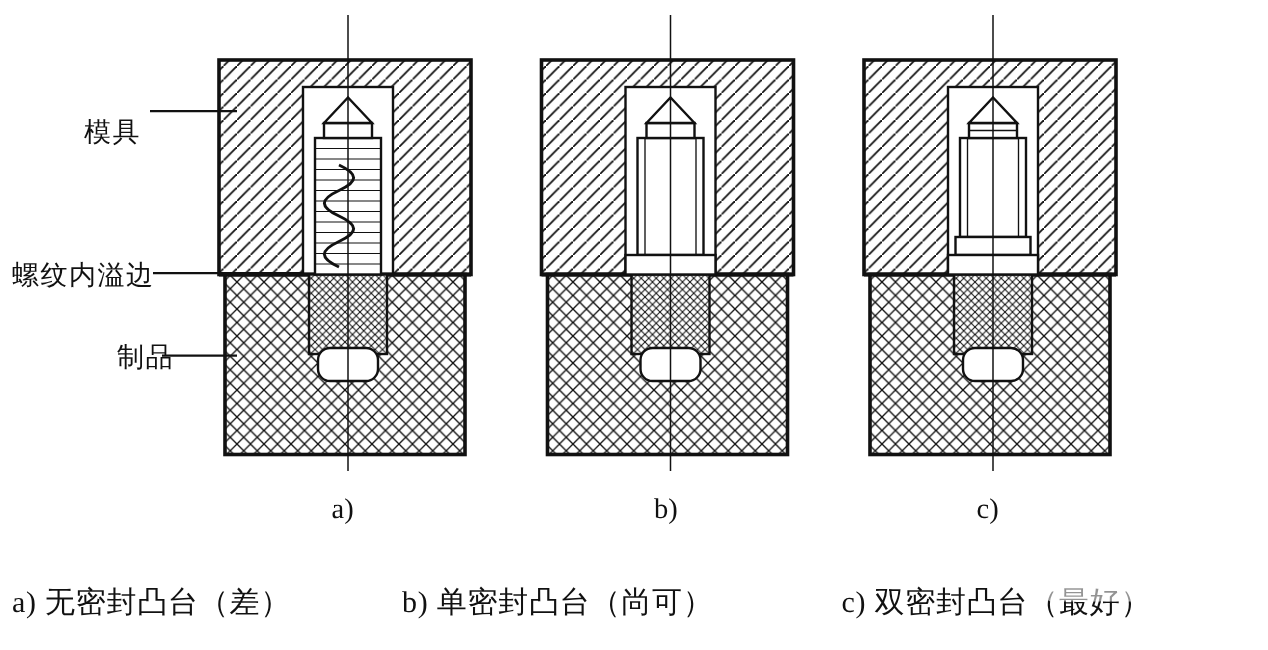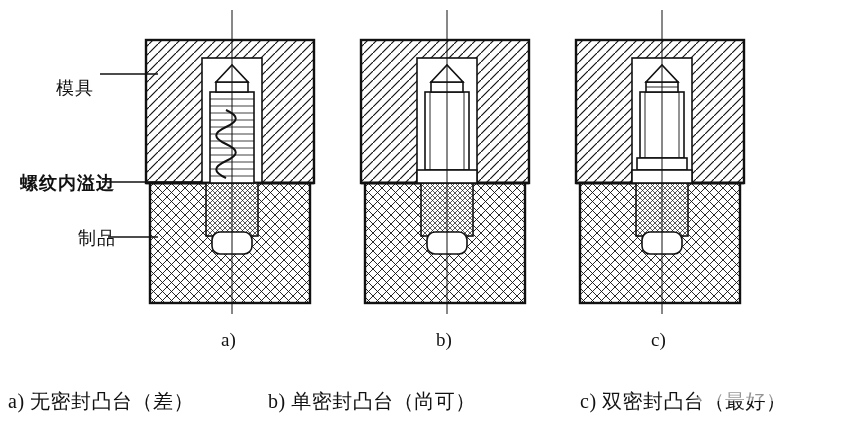--- a/index.html
+++ b/index.html
@@ -3,26 +3,26 @@
 <meta charset="utf-8">
 <style>
   html,body{margin:0;padding:0;background:#fff;}
   .fig{
     position:relative;width:845px;height:433px;background:#ffffff;overflow:hidden;
     font-family:"Liberation Serif","DejaVu Serif",serif;color:#111;
   }
   .panel{position:absolute;top:8px;}
   .ann{position:absolute;font-size:18px;letter-spacing:1px;white-space:nowrap;}
   .ann.mold{left:56px;top:48px;margin-top:28px;}
-  .ann.flash{left:20px;top:171px;font-weight:bold;}
+  .ann.flash{left:8px;top:171px;}
   .ann.product{left:78px;top:226px;}
   .sub{position:absolute;top:329px;font-size:19px;white-space:nowrap;}
   .sub.a{left:221px;} .sub.b{left:436px;} .sub.c{left:651px;}
   .cap{position:absolute;top:388px;font-size:20px;letter-spacing:0.5px;white-space:nowrap;text-align:right;}
-  .cap.a{left:8px;} .cap.b{left:268px;} .cap.c{left:580px;}
+  .cap.a{left:8px;} .cap.b{left:268px;} .cap.c{left:561px;}
   .leaders{position:absolute;left:0;top:0;pointer-events:none;}
   .blur-patch{
     position:absolute;left:698px;top:373px;width:120px;height:28px;
     background:rgba(255,255,255,0.55);border-radius:3px;
   }
 </style>
 </head>
 <body>
 
 <div class="fig">

